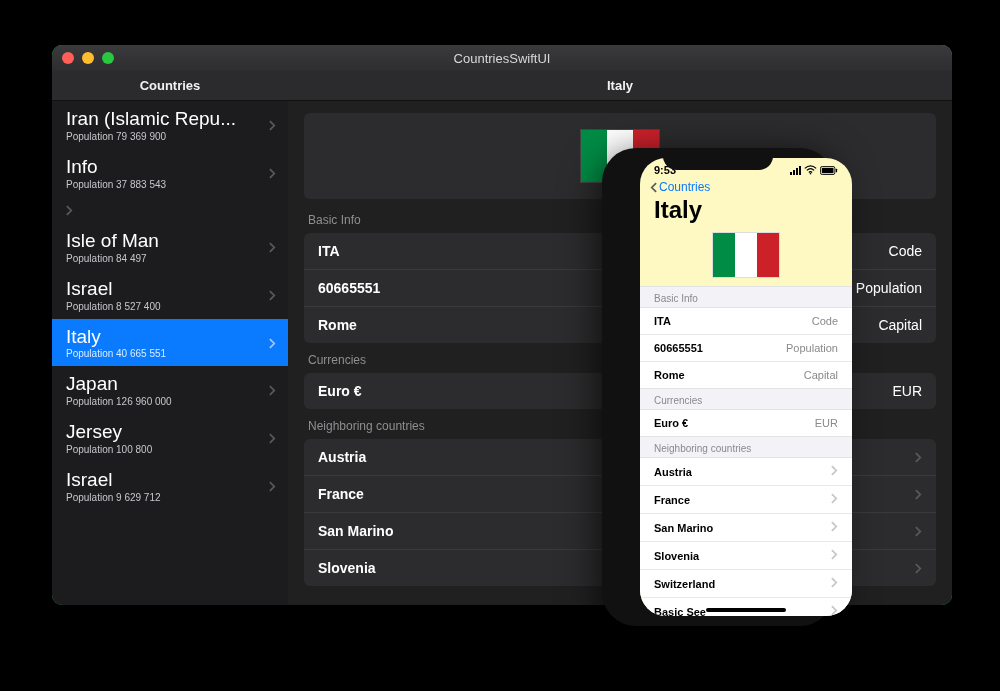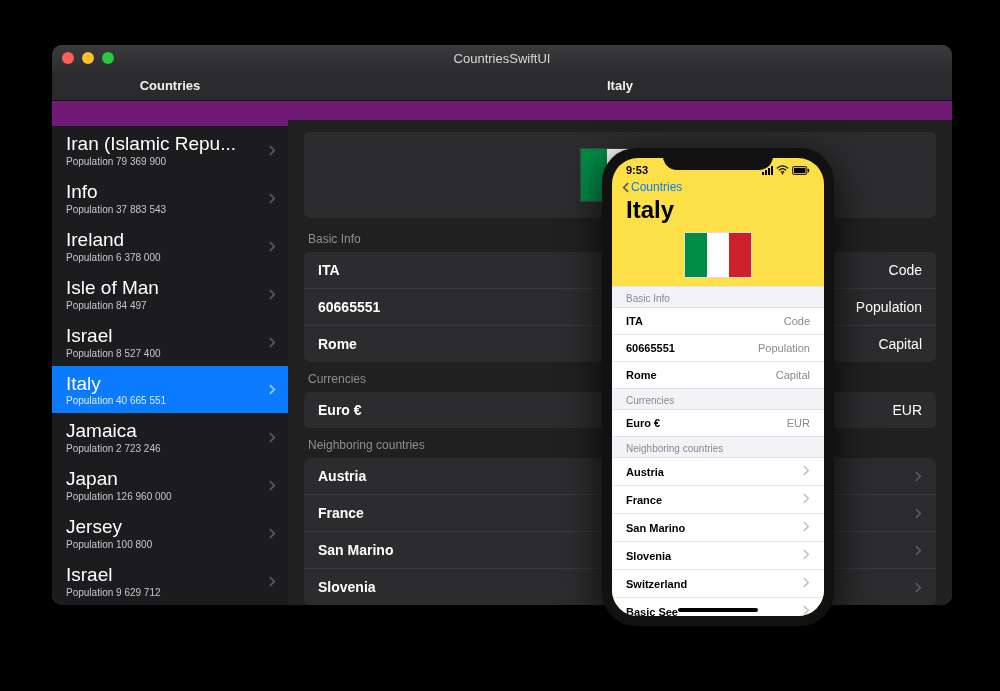--- a/index.html
+++ b/index.html
@@ -1,28 +1,28 @@
 <!DOCTYPE html>
 <html><head>
 <meta charset="utf-8">
 <style>
   * { box-sizing: border-box; margin: 0; padding: 0; font-family: -apple-system, "Helvetica Neue", Arial, sans-serif; }
   body { background: #000; width: 1000px; height: 691px; overflow: hidden; position: relative; }
 
   
-  .mac-window { position: absolute; left: 52px; top: 45px; width: 900px; height: 560px; background:#701a75; border-radius:10px; box-shadow: 0 20px 60px rgba(0,0,0,.7); overflow:hidden; }
+  .mac-window { position: absolute; left: 52px; top: 45px; width: 900px; height: 560px; background:#22c55e; border-radius:10px; box-shadow: 0 20px 60px rgba(0,0,0,.7); overflow:hidden; }
   .mac-titlebar { height:26px; background:linear-gradient(#3a3a3c,#2d2d2f); display:flex; align-items:center; position:relative; }
   .traffic { display:flex; gap:8px; margin-left:10px; }
   .traffic span { width:12px; height:12px; border-radius:50%; display:block;}
   .tl-close{background:#ff5f57;} .tl-min{background:#febc2e;} .tl-max{background:#28c840;}
   .mac-title{position:absolute; left:0; right:0; text-align:center; color:#d8d8d8; font-size:13px; font-weight:400;}
   .mac-header { height:30px; display:flex; background:#2b2b2d; border-bottom:1px solid #111;}
   .mac-header .col-left{width:236px; text-align:center; color:#f2f2f2; font-size:13px; line-height:30px; font-weight:600;}
   .mac-header .col-right{flex:1; text-align:center; color:#f2f2f2; font-size:13px; line-height:30px; font-weight:600;}
-  .mac-body{display:flex; height:calc(100% - 56px);align-items:flex-end;}
+  .mac-body{display:flex; height:calc(100% - 56px);}
   .sidebar{width:236px; background:#1c1c1e; overflow:hidden;}
   .country-row{padding:8px 12px 6px 14px; border-bottom:1px solid rgba(255,255,255,0); display:flex; align-items:center; justify-content:space-between; cursor:default;}
   .country-row .txt{flex:1; min-width:0;}
   .country-row .name{color:#fff; font-size:19px; font-weight:400; line-height:1.1; white-space:nowrap; overflow:hidden; text-overflow:ellipsis;}
   .country-row .pop{color:#c7c7cc; font-size:10px; margin-top:1px;}
   .country-row.selected{background:#0a7aff;}
   .country-row.selected .pop{color:#d9ecff;}
 
   .detail{flex:1; background:#202020; padding:12px 16px 0 16px; overflow:hidden;}
   .flag-panel{background:#2c2c2e; border-radius:6px; height:86px; display:flex; align-items:center; justify-content:center; margin-bottom:14px;}
@@ -33,21 +33,21 @@
   .section-label{color:#8e8e93; font-size:12px; margin:10px 0 6px 4px;}
   .card{background:#2c2c2e; border-radius:6px; overflow:hidden;}
   .card-row{display:flex; justify-content:space-between; align-items:center; padding:10px 14px; color:#fff; font-size:14px; font-weight:600;}
   .card-row + .card-row{border-top:1px solid #3a3a3c;}
   .card-row .val-right{color:#fff; font-weight:400;}
   .card-row.link{font-weight:600;}
 
   
   .iphone{position:absolute; left:602px; top:148px; width:232px; height:478px; background:#111; border-radius:34px; padding:10px; box-shadow:0 10px 40px rgba(0,0,0,.8);}
   .notch{position:absolute; left:50%; top:0; transform:translateX(-50%); width:110px; height:22px; background:#111; border-radius:0 0 14px 14px; z-index:5;}
-  .screen{width:100%; height:100%; background:#fde047; border-radius:26px; overflow:hidden; position:relative;}
+  .screen{width:100%; height:100%; background:#fef9c3; border-radius:26px; overflow:hidden; position:relative;margin-left:28px;}
   .status{display:flex; justify-content:space-between; align-items:center; padding:6px 14px 0; font-size:11px; font-weight:600; color:#000;}
   .status .icons{display:flex; gap:3px; align-items:center;}
   .sigbars{display:flex; gap:1px; align-items:flex-end;}
   .sigbars span{width:2px; background:#000; display:block;}
   .nav{padding:4px 10px 2px;}
   .back{color:#0a7aff; font-size:12px; display:flex; align-items:center; gap:2px;}
   .ios-title{font-size:24px; font-weight:700; color:#000; padding:0 14px 4px;}
   .ios-flag-wrap{display:flex; justify-content:center; padding:4px 0 8px;}
   .ios-flag{width:68px; height:46px; display:flex; border:1px solid #ddd;}
   .ios-flag div{flex:1;}
@@ -95,24 +95,20 @@
         <div class="country-row">
           <div class="txt">
             <div class="name">Info</div>
             <div class="pop">Population 37 883 543</div>
           </div>
           <svg class="chev-svg " viewBox="0 0 8 12">
             <path d="M1 1 L6 6 L1 11"></path>
           </svg>
         </div>
         <div class="country-row">
-          <div class="txt">
-            <div class="name">Ireland</div>
-            <div class="pop">Population 6 378 000</div>
-          </div>
           <svg class="chev-svg " viewBox="0 0 8 12">
             <path d="M1 1 L6 6 L1 11"></path>
           </svg>
         </div>
         <div class="country-row">
           <div class="txt">
             <div class="name">Isle of Man</div>
             <div class="pop">Population 84 497</div>
           </div>
           <svg class="chev-svg " viewBox="0 0 8 12">
@@ -127,29 +123,20 @@
           <svg class="chev-svg " viewBox="0 0 8 12">
             <path d="M1 1 L6 6 L1 11"></path>
           </svg>
         </div>
         <div class="country-row selected">
           <div class="txt">
             <div class="name">Italy</div>
             <div class="pop">Population 40 665 551</div>
           </div>
           <svg class="chev-svg blue" viewBox="0 0 8 12">
-            <path d="M1 1 L6 6 L1 11"></path>
-          </svg>
-        </div>
-        <div class="country-row">
-          <div class="txt">
-            <div class="name">Jamaica</div>
-            <div class="pop">Population 2 723 246</div>
-          </div>
-          <svg class="chev-svg " viewBox="0 0 8 12">
             <path d="M1 1 L6 6 L1 11"></path>
           </svg>
         </div>
         <div class="country-row">
           <div class="txt">
             <div class="name">Japan</div>
             <div class="pop">Population 126 960 000</div>
           </div>
           <svg class="chev-svg " viewBox="0 0 8 12">
             <path d="M1 1 L6 6 L1 11"></path>

